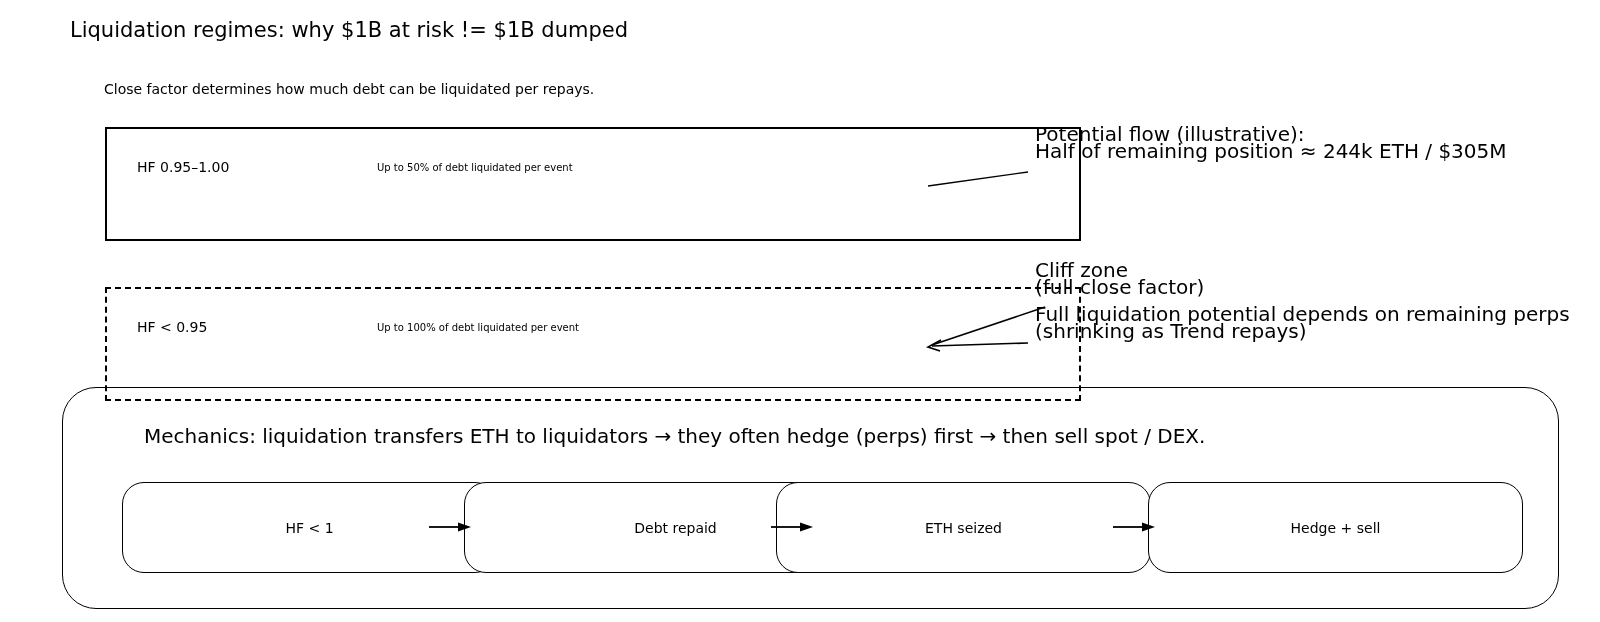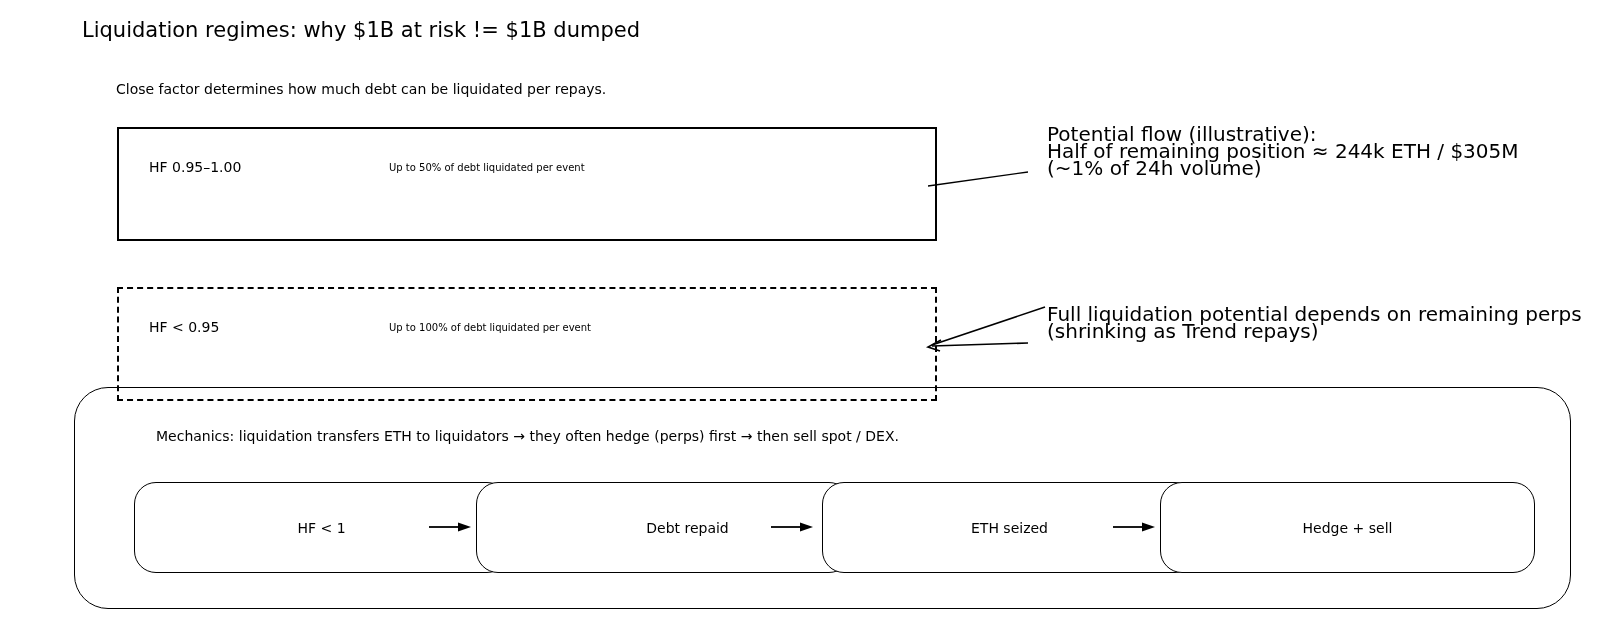--- a/index.html
+++ b/index.html
@@ -9,37 +9,37 @@
   }
   .canvas {
     position: relative;
     width: 1600px;
     height: 622px;
     background: #ffffff;
     color: #000000;
     font-family: "DejaVu Sans", "Liberation Sans", sans-serif;
     overflow: hidden;
   }
-  .abs { position: absolute; margin-left: 12px; }
+  .abs { position: absolute; }
   .title {
     left: 70px; top: 16px;
     font-size: 21px;
     line-height: 28px;
     color: #000000;
     white-space: nowrap;
   }
   .subtitle {
     left: 104px; top: 81px;
     font-size: 14px;
     line-height: 17px;
     white-space: nowrap;
   }
   .regime-box {
     left: 105px;
-    width: 820px;
+    width: 976px;
     height: 114px;
     box-sizing: border-box;
     background: transparent;
   }
   .regime-box.solid  { top: 127px; border: 2.5px solid #000000; }
   .regime-box.dashed { top: 287px; border: 2.5px dashed #000000; }
   .regime-range {
     position: absolute;
     left: 30px; top: 30px;
     font-size: 14px;
@@ -65,40 +65,40 @@
   .mechanics-panel {
     left: 62px; top: 387px;
     width: 1497px; height: 222px;
     box-sizing: border-box;
     border: 1.6px solid #000000;
     border-radius: 34px;
     background: transparent;
   }
   .mech-caption {
     left: 144px; top: 428px;
-    font-size: 14px;
+    font-size: 20px;
     line-height: 17px;
     white-space: nowrap;
   }
   .step-box {
     top: 482px;
     width: 375px; height: 91px;
     box-sizing: border-box;
     border: 1.6px solid #000000;
     border-radius: 22px;
     background: #ffffff;
     display: flex;
     align-items: center;
     justify-content: center;
     font-size: 14px;
     white-space: nowrap;
   }
   .step-1 { left: 122px; }
   .step-2 { left: 464px; padding-left: 48px; }
-  .step-3 { left: 810px; }
+  .step-3 { left: 776px; }
   .step-4 { left: 1148px; }
   .overlay {
     position: absolute;
     left: 0; top: 0;
     width: 1600px; height: 622px;
     pointer-events: none;
   }
 </style>
 </head>
 <body>
@@ -115,23 +115,26 @@
   </div>
 
   <div class="abs regime-box dashed">
     <span class="regime-range">HF &lt; 0.95</span>
     <span class="regime-rule">Up to 100% of debt liquidated per event</span>
   </div>
 
   <div class="abs ann ann-potential-flow">
     <div>Potential flow (illustrative):</div>
     <div>Half of remaining position ≈ 244k ETH / $305M</div>
-    <div>(~1% of 24h volume)</div>
   </div>
 
+  <div class="abs ann ann-cliff-zone">
+    <div>Cliff zone</div>
+    <div>(full close factor)</div>
+  </div>
 
   <div class="abs ann ann-full-liq">
     <div>Full liquidation potential depends on remaining perps</div>
     <div>(shrinking as Trend repays)</div>
   </div>
 
   <div class="abs mechanics-panel"></div>
 
   <div class="abs mech-caption">Mechanics: liquidation transfers ETH to liquidators → they often hedge (perps) first → then sell spot / DEX.</div>
 

